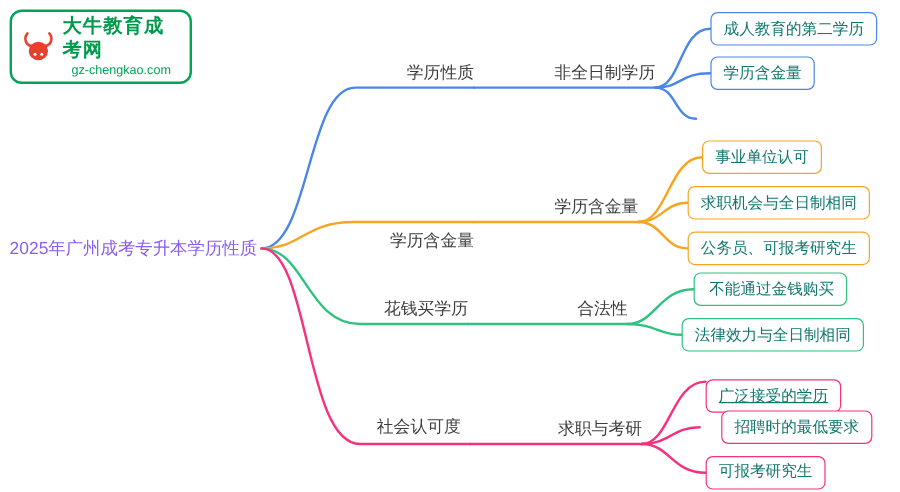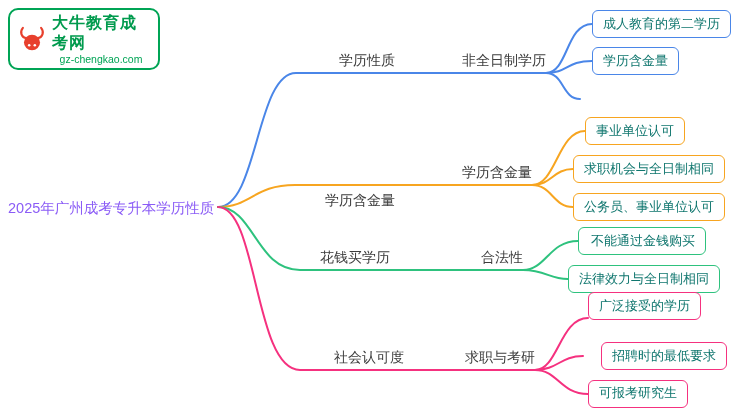--- a/index.html
+++ b/index.html
@@ -81,26 +81,26 @@
 
   <div class="node-label" style="left:296px;top:50px;width:99px;">学历性质</div>
   <div class="node-label" style="left:458px;top:50px;width:88px;">非全日制学历</div>
   <div class="leaf" style="left: 592px; top: 10px; border-color: rgb(74, 134, 232);">成人教育的第二学历</div>
   <div class="leaf" style="left: 592px; top: 47px; border-color: rgb(74, 134, 232);">学历含金量</div>
 
   <div class="node-label" style="left:295px;top:162px;width:100px;margin-top:28px;">学历含金量</div>
   <div class="node-label" style="left:462px;top:162px;width:70px;">学历含金量</div>
   <div class="leaf" style="left: 585px; top: 117px; border-color: rgb(247, 165, 32);">事业单位认可</div>
   <div class="leaf" style="left: 573px; top: 155px; border-color: rgb(247, 165, 32);">求职机会与全日制相同</div>
-  <div class="leaf" style="left: 573px; top: 193px; border-color: rgb(247, 165, 32);">公务员、事业单位认可</div>
+  <div class="leaf" style="left: 573px; top: 193px; border-color: rgb(247, 165, 32);">公务员、可报考研究生</div>
 
   <div class="node-label" style="left:300px;top:247px;width:90px;">花钱买学历</div>
   <div class="node-label" style="left:468px;top:247px;width:55px;">合法性</div>
   <div class="leaf" style="left: 578px; top: 227px; border-color: rgb(46, 194, 126); padding-left: 12px;">不能通过金钱购买</div>
   <div class="leaf" style="left: 568px; top: 265px; border-color: rgb(46, 194, 126);">法律效力与全日制相同</div>
 
-  <div class="node-label" style="left:312px;top:347px;width:92px;">社会认可度</div>
+  <div class="node-label" style="left:292px;top:347px;width:92px;font-family:Liberation Mono, monospace;">社会认可度</div>
   <div class="node-label" style="left:460px;top:347px;width:75px;">求职与考研</div>
-  <div class="leaf" style="left: 588px; top: 292px; border-color: rgb(245, 49, 127);">广泛接受的学历</div>
+  <div class="leaf" style="left: 588px; top: 316px; border-color: rgb(245, 49, 127); text-decoration: underline;">广泛接受的学历</div>
   <div class="leaf" style="left: 583px; top: 342px; border-color: rgb(245, 49, 127); margin-left: 18px;">招聘时的最低要求</div>
   <div class="leaf" style="left: 588px; top: 380px; border-color: rgb(245, 49, 127); font-family: Liberation Mono, monospace;">可报考研究生</div>
 
 </div>
 
 </body></html>

